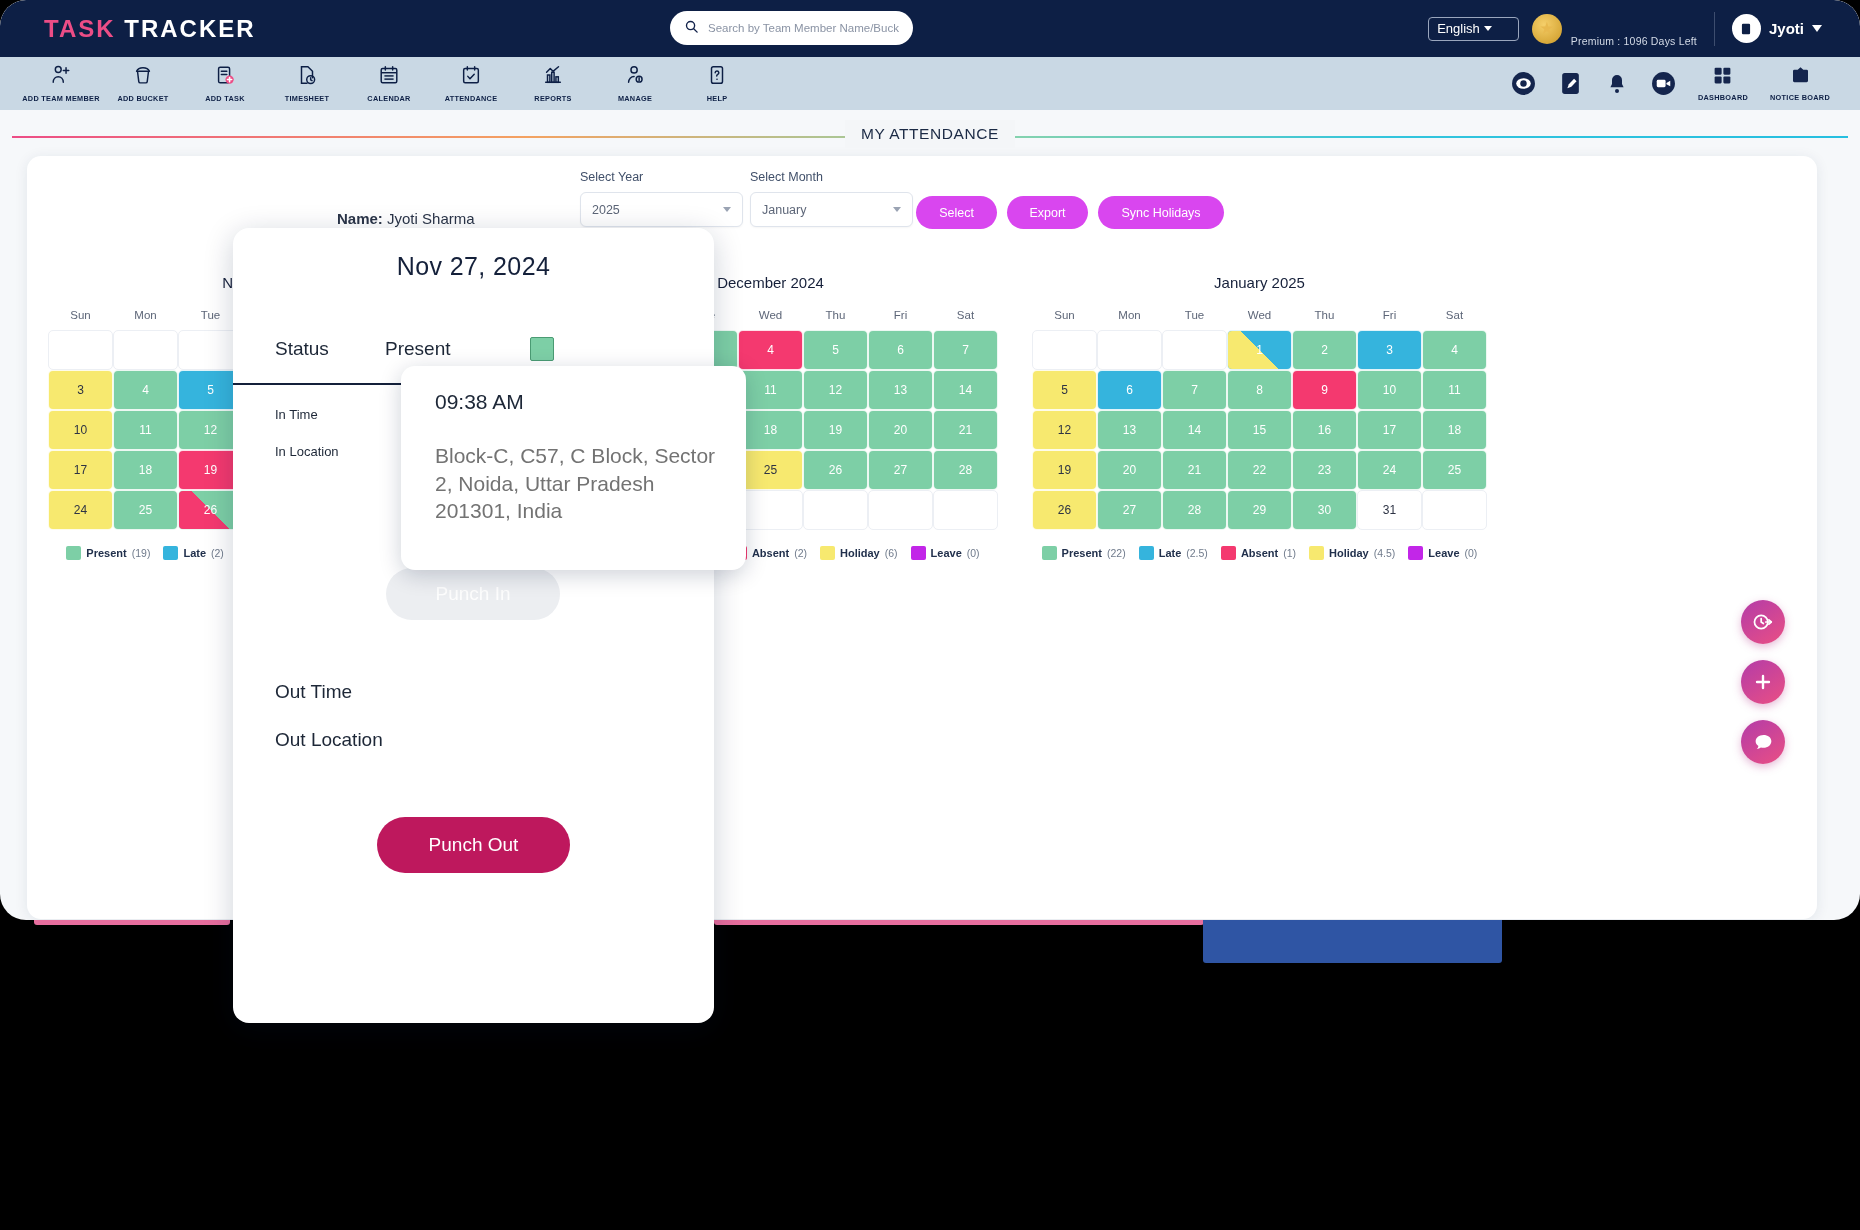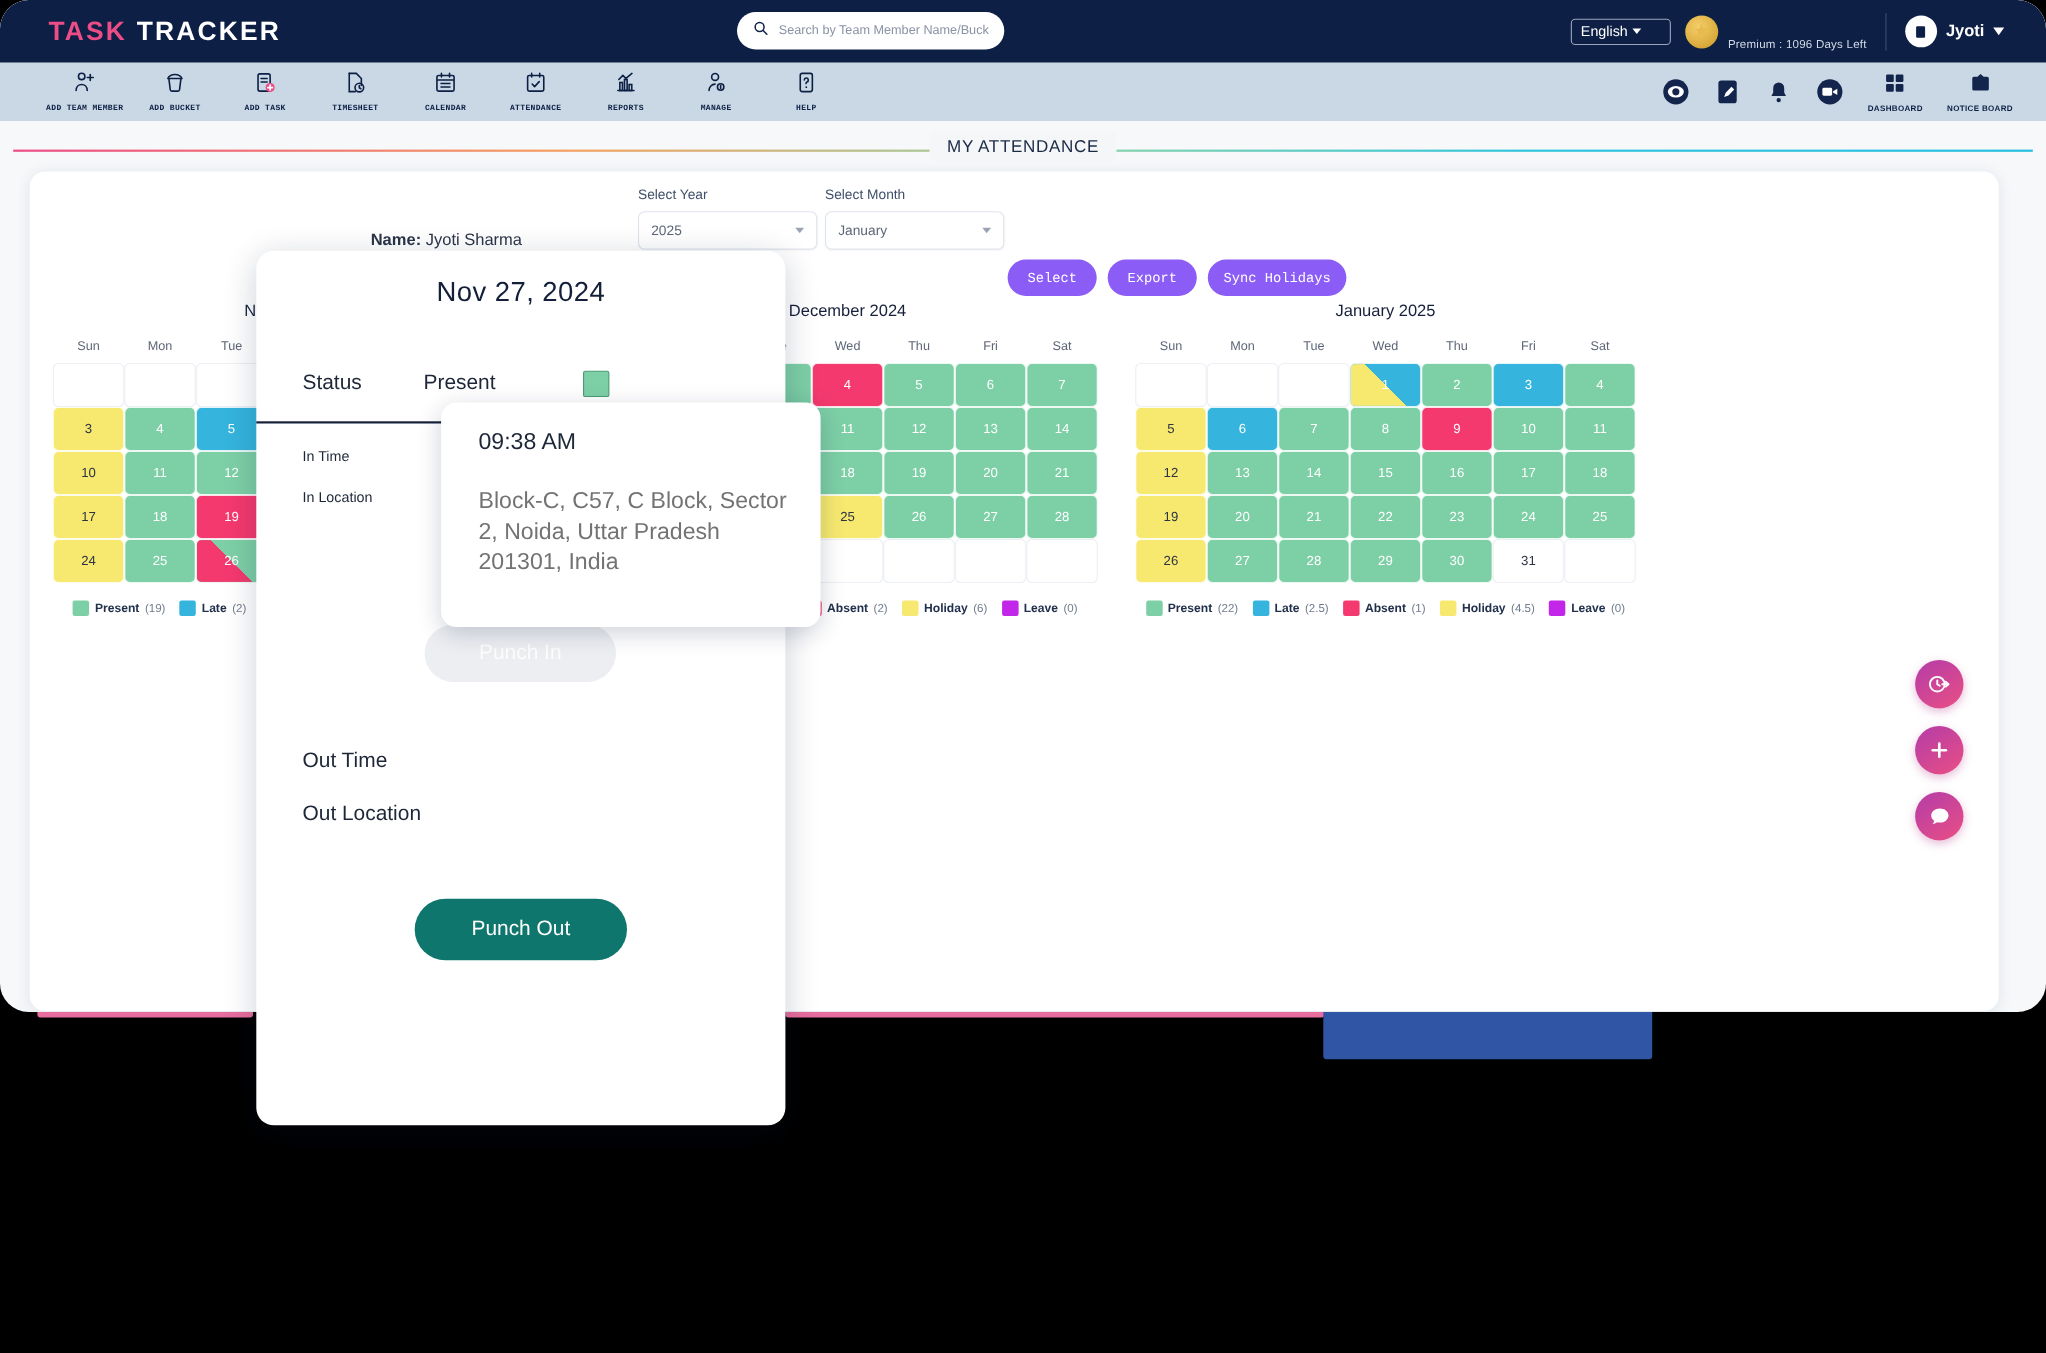--- a/index.html
+++ b/index.html
@@ -84,21 +84,21 @@
     color: #0d1f45; font-size: 14px;
   }
   .uname { color:#fff; font-size: 15px; font-weight: bold; }
   .caret-w { width:0;height:0;border-left:5px solid transparent;border-right:5px solid transparent;border-top:7px solid #fff; }
 
   
   .navbar {
     height: 53px; background: #c9d8e4;
     display: flex; align-items: center; position: relative;
   }
-  .navleft { display: flex; align-items: center; gap: 0; margin-left: 36px; font-family: Liberation Mono, monospace; }
+  .navleft { display: flex; align-items: center; gap: 0; margin-left: 20px; }
   .navitem {
     width: 82px; display: flex; flex-direction: column; align-items: center;
     gap: 4px; cursor: pointer; color: #0d1f45;
   }
   .navitem .lbl { font-size: 7.3px; font-weight: bold; letter-spacing: .3px; white-space: nowrap; }
   .navright {
     position: absolute; right: 30px; bottom: 0; height: 53px;
     display: flex; align-items: center; gap: 22px;
   }
   .navicon { cursor: pointer; display:flex; align-items:center; }
@@ -136,24 +136,24 @@
   .selectbox {
     width: 163px; height: 35px; border: 1px solid #dfe4ec; border-radius: 6px;
     background: #fff; display: flex; align-items: center; justify-content: space-between;
     padding: 0 11px; cursor: pointer;
     font-size: 12.5px; color: #5d6678;
     box-shadow: 0 1px 2px rgba(0,0,0,.04);
   }
   .tri { width:0;height:0;border-left:4px solid transparent;border-right:4px solid transparent;border-top:5px solid #9aa3b3; }
 
   .btn {
-    height: 33px; border-radius: 17px; background: #8b5cf6; color: #fff;
+    height: 33px; border-radius: 17px; background: #d946ef; color: #fff;
     font-size: 12.5px; border: none; cursor: pointer;
-    font-family: Liberation Mono, monospace;
-    display:flex; align-items:center; justify-content:center;margin-top:40px;
+    font-family: Liberation Sans, sans-serif;
+    display:flex; align-items:center; justify-content:center;
   }
 
   
   .cal-area { position: absolute; left: 0; top: 118px; width: 100%; }
   .cal {
     position: absolute; top: 0;
   }
   .cal-title {
     text-align: center; font-size: 15px; color: #16203a; margin-bottom: 18px;
     font-weight: normal;
@@ -233,21 +233,21 @@
     background: #eceef1; color: #fdfdfd;
     display: flex; align-items: center; justify-content: center;
     font-size: 19px; border: none; cursor: default;
     font-family: "Liberation Sans", sans-serif;
   }
   .out-time  { position: absolute; left: 42px; top: 453px; font-size: 19px; color: #1d2737; }
   .out-loc   { position: absolute; left: 42px; top: 501px; font-size: 19px; color: #1d2737; }
   .punchout-btn {
     position: absolute; left: 144px; top: 589px;
     width: 193px; height: 56px; border-radius: 28px;
-    background: #0f766e; color: #fff; font-size: 19px;
+    background: #be185d; color: #fff; font-size: 19px;
     border: none; cursor: pointer;
     font-family: "Liberation Sans", sans-serif;
   }
 
   
   .popover {
     position: absolute; left: 401px; top: 366px;
     width: 345px; height: 204px;
     background: #fff; border-radius: 14px;
     box-shadow: 0 5px 22px rgba(10,25,60,.20);

